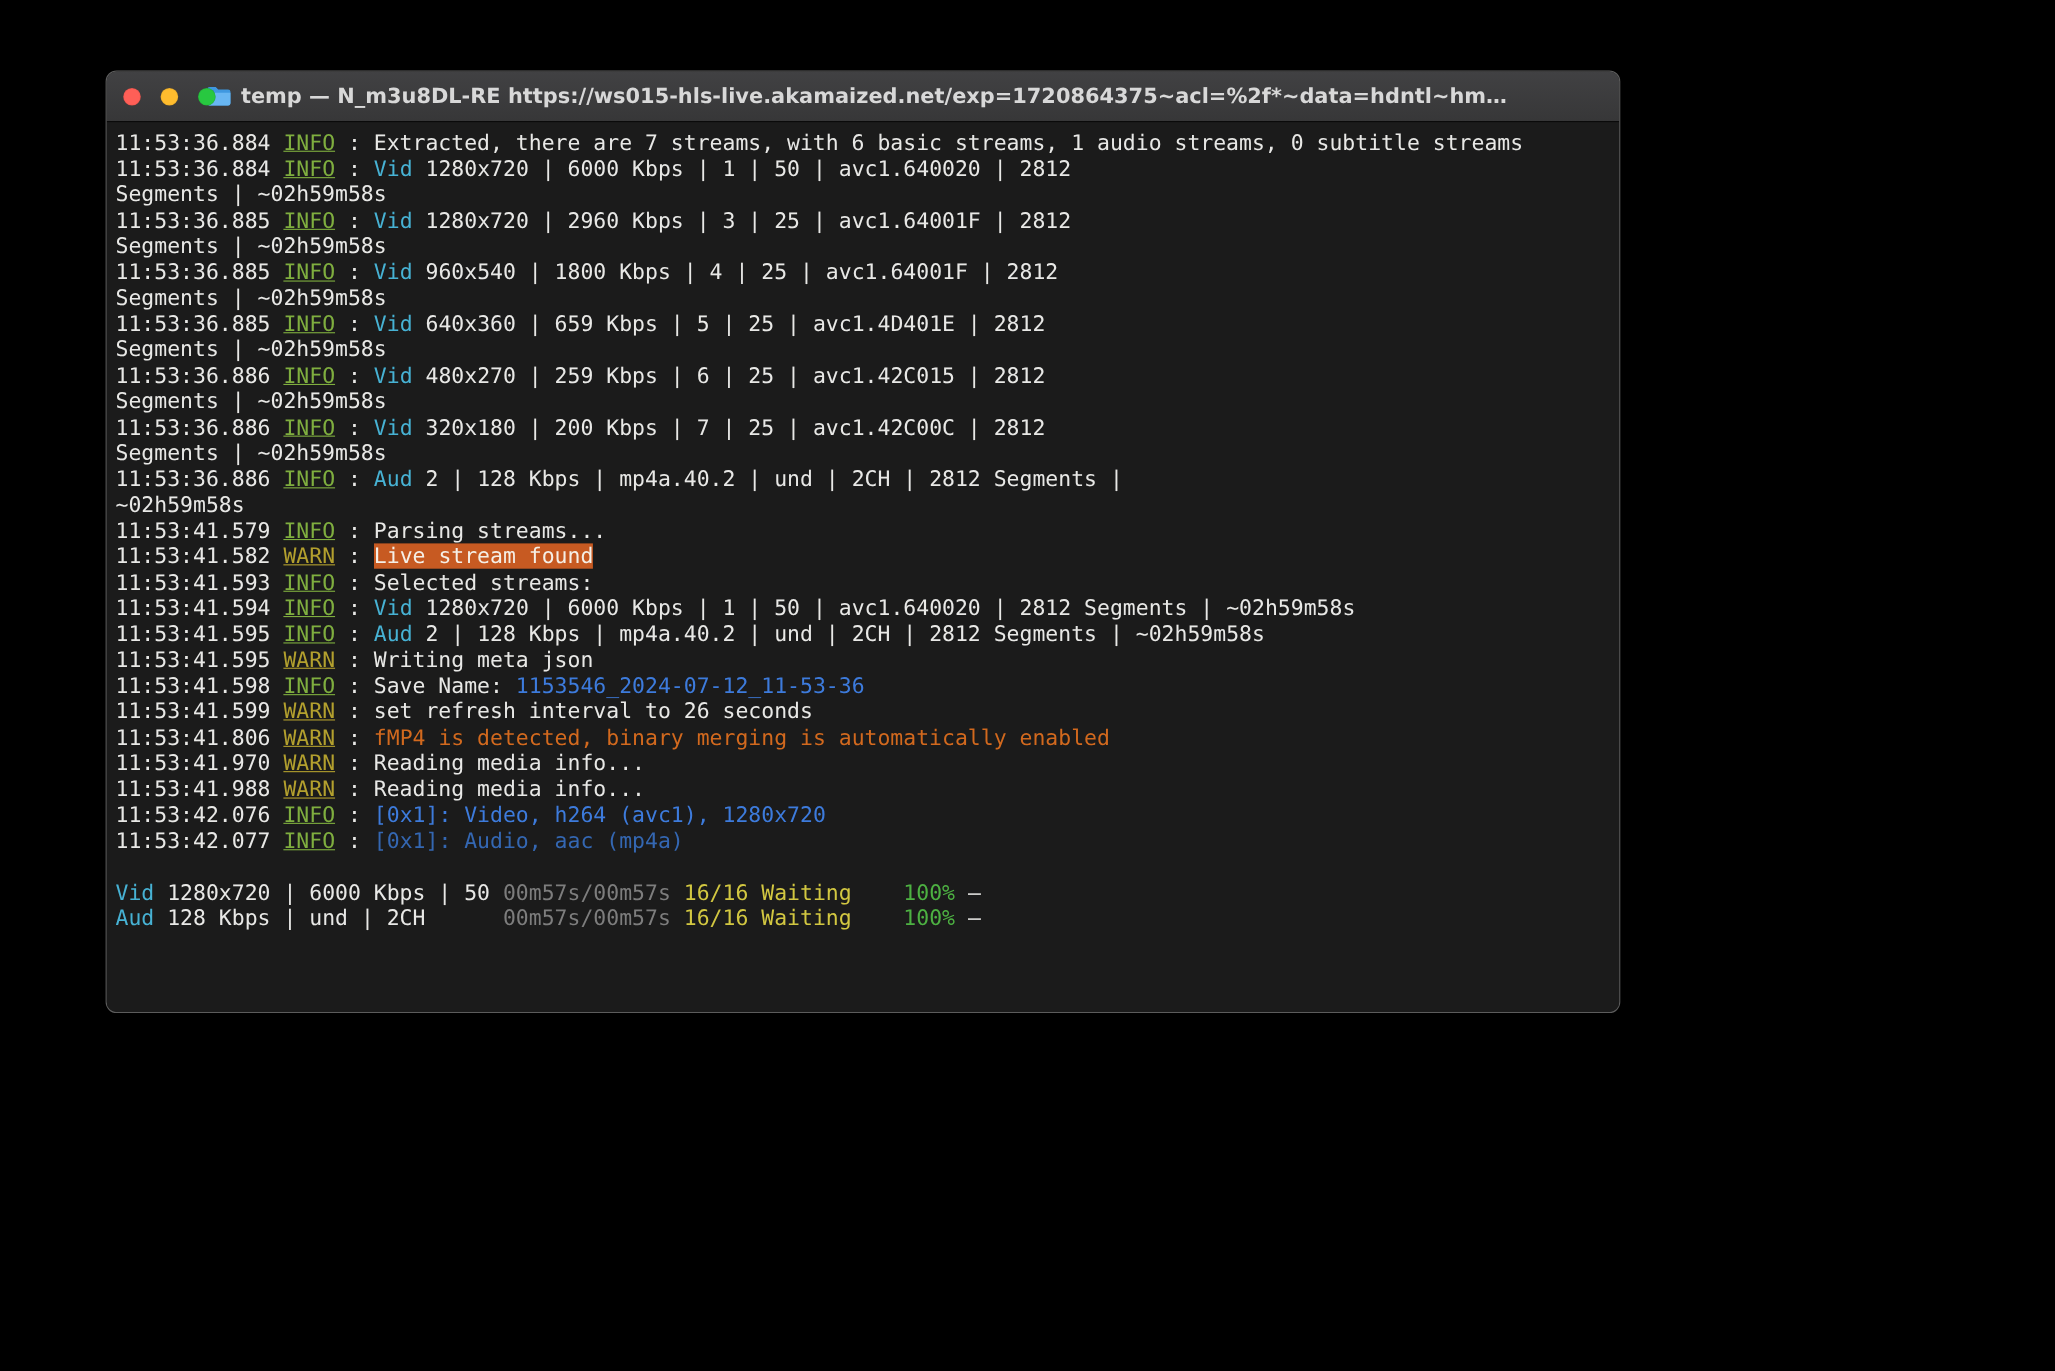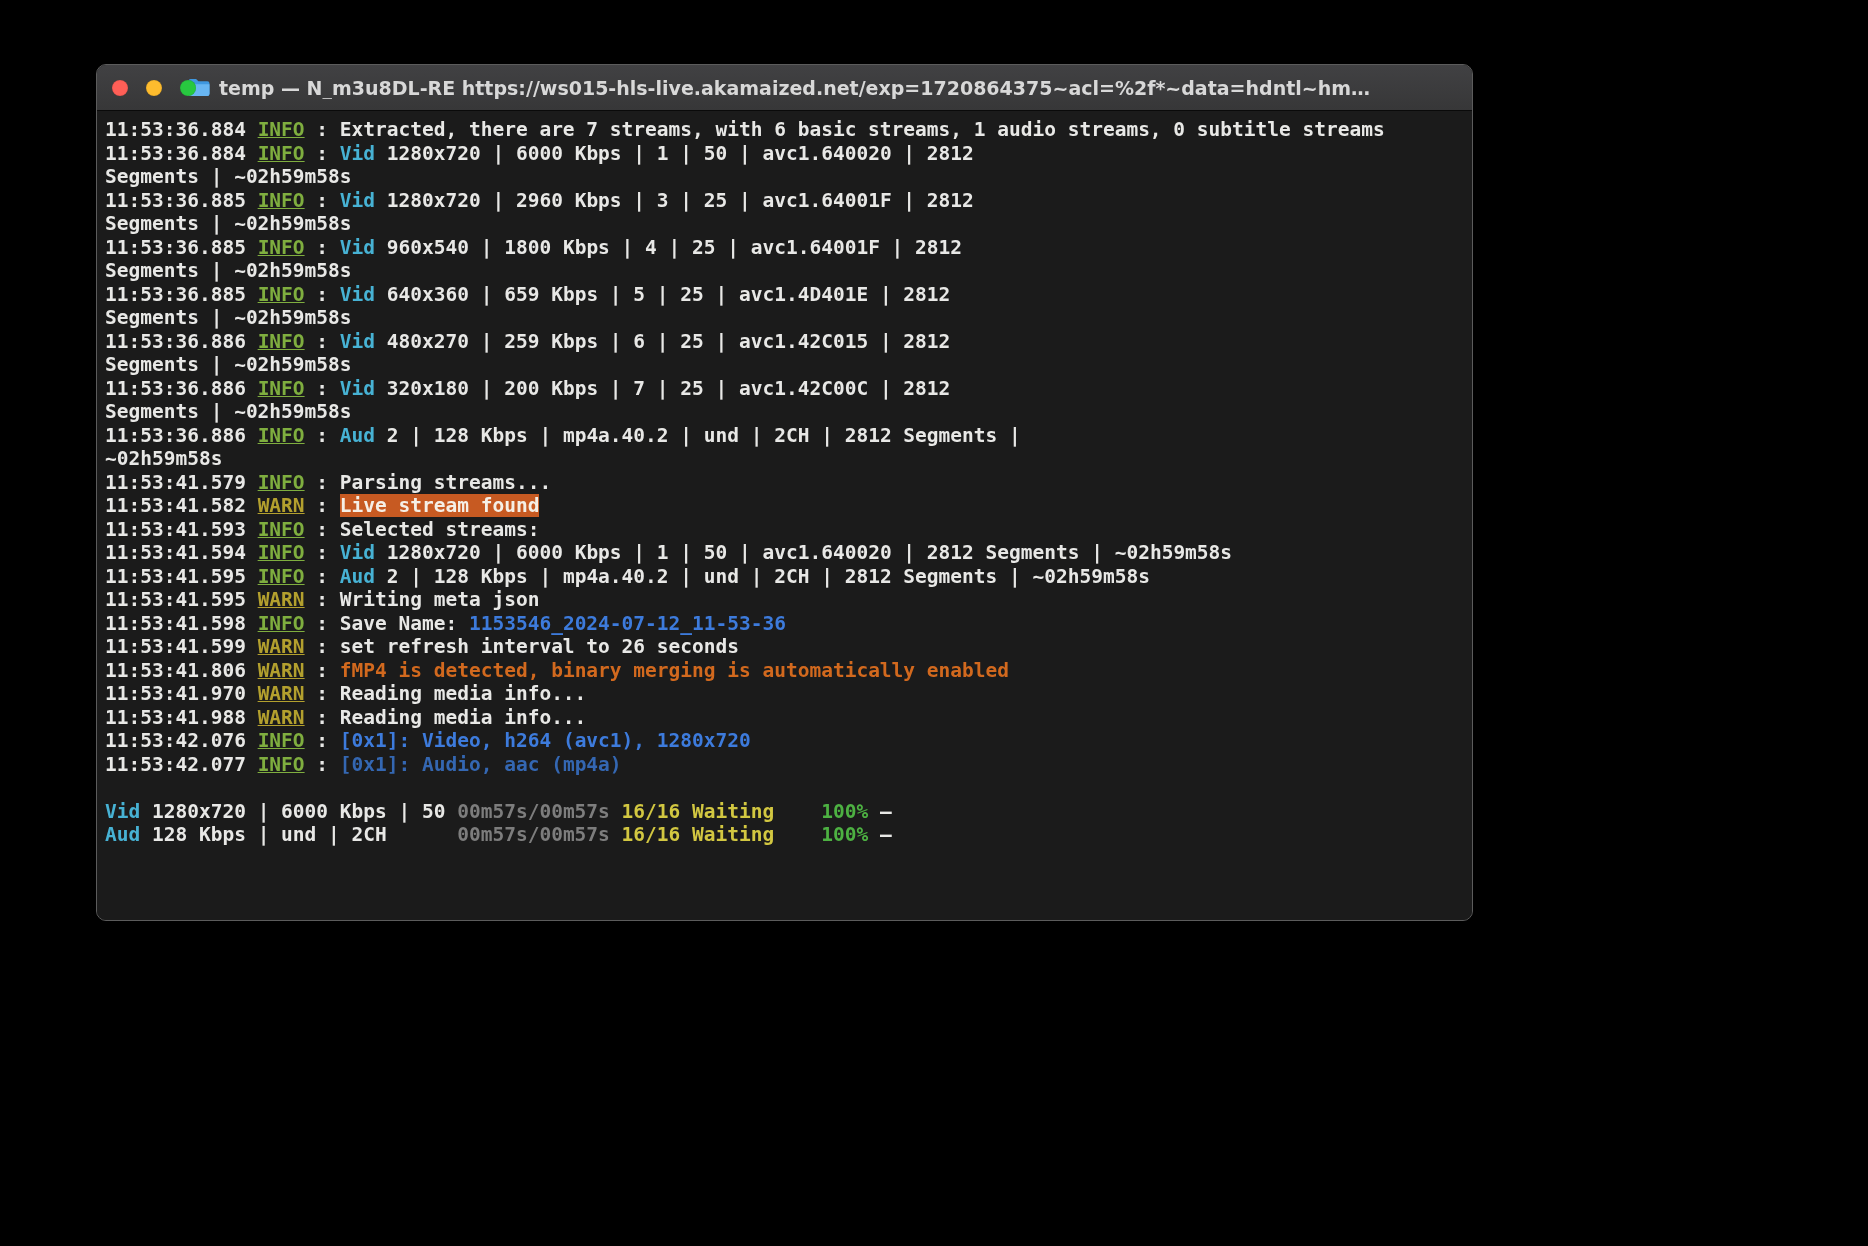--- a/index.html
+++ b/index.html
@@ -59,21 +59,20 @@
   .folder-svg { flex: 0 0 auto; display: block; }
   .term {
     height: calc(100% - 46px);
     padding: 7px 8px;
     font-family: "DejaVu Sans Mono", "Liberation Mono", monospace;
     font-size: 19.5px;
     line-height: 23.5px;
     color: #e8e8e6;
     white-space: pre;
     overflow: hidden;
-    font-weight: bold;
   }
   .term-line { min-height: 23.5px; }
 </style>
 </head>
 <body>
 
 <div class="desktop">
   <div class="window">
 
     <div class="titlebar">

